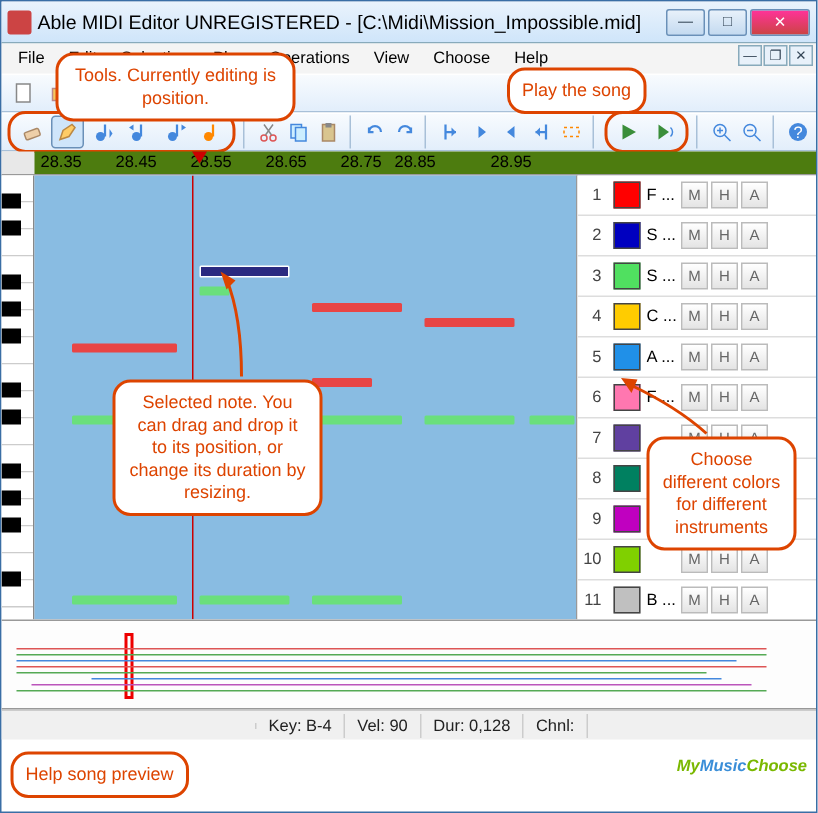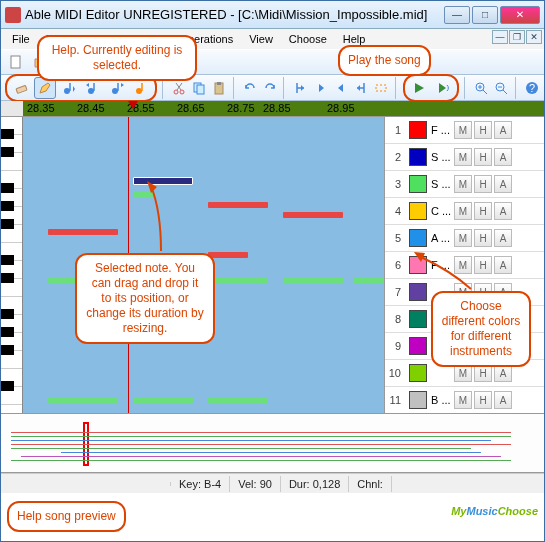--- a/index.html
+++ b/index.html
@@ -432,21 +432,21 @@
 </div>
 
 <div class="statusbar">
   <div class="status-cell" style="width:170px;"></div>
   <div class="status-cell"><span>Key:</span> <span>B-4</span></div>
   <div class="status-cell"><span>Vel:</span> <span>90</span></div>
   <div class="status-cell"><span>Dur:</span> <span>0,128</span></div>
   <div class="status-cell"><span>Chnl:</span></div>
 </div>
 
-<div class="callout" style="left:36px;top:34px;width:160px;">Help. Currently editing is selected.</div>
+<div class="callout" style="left:36px;top:34px;width:160px;">Tools. Currently editing is position.</div>
 <div class="callout" style="left:337px;top:44px;">Play the song</div>
 <div class="callout" style="left:74px;top:252px;width:140px;">Selected note. You can drag and drop it to its position, or change its duration by resizing.</div>
 <div class="callout" style="left:430px;top:290px;width:100px;">Choose different colors for different instruments</div>
 <div class="callout" style="left:6px;top:500px;">Help song preview</div>
 
 <svg style="position:absolute;left:0;top:0;width:545px;height:542px;pointer-events:none;z-index:48;">
   <path d="M160 250 Q160 210 150 185" stroke="#dd4400" stroke-width="2" fill="none"></path>
   <polygon points="146,180 156,186 150,192" fill="#dd4400"></polygon>
   <path d="M470 288 Q450 270 418 255" stroke="#dd4400" stroke-width="2" fill="none"></path>
   <polygon points="413,251 424,252 420,261" fill="#dd4400"></polygon>

